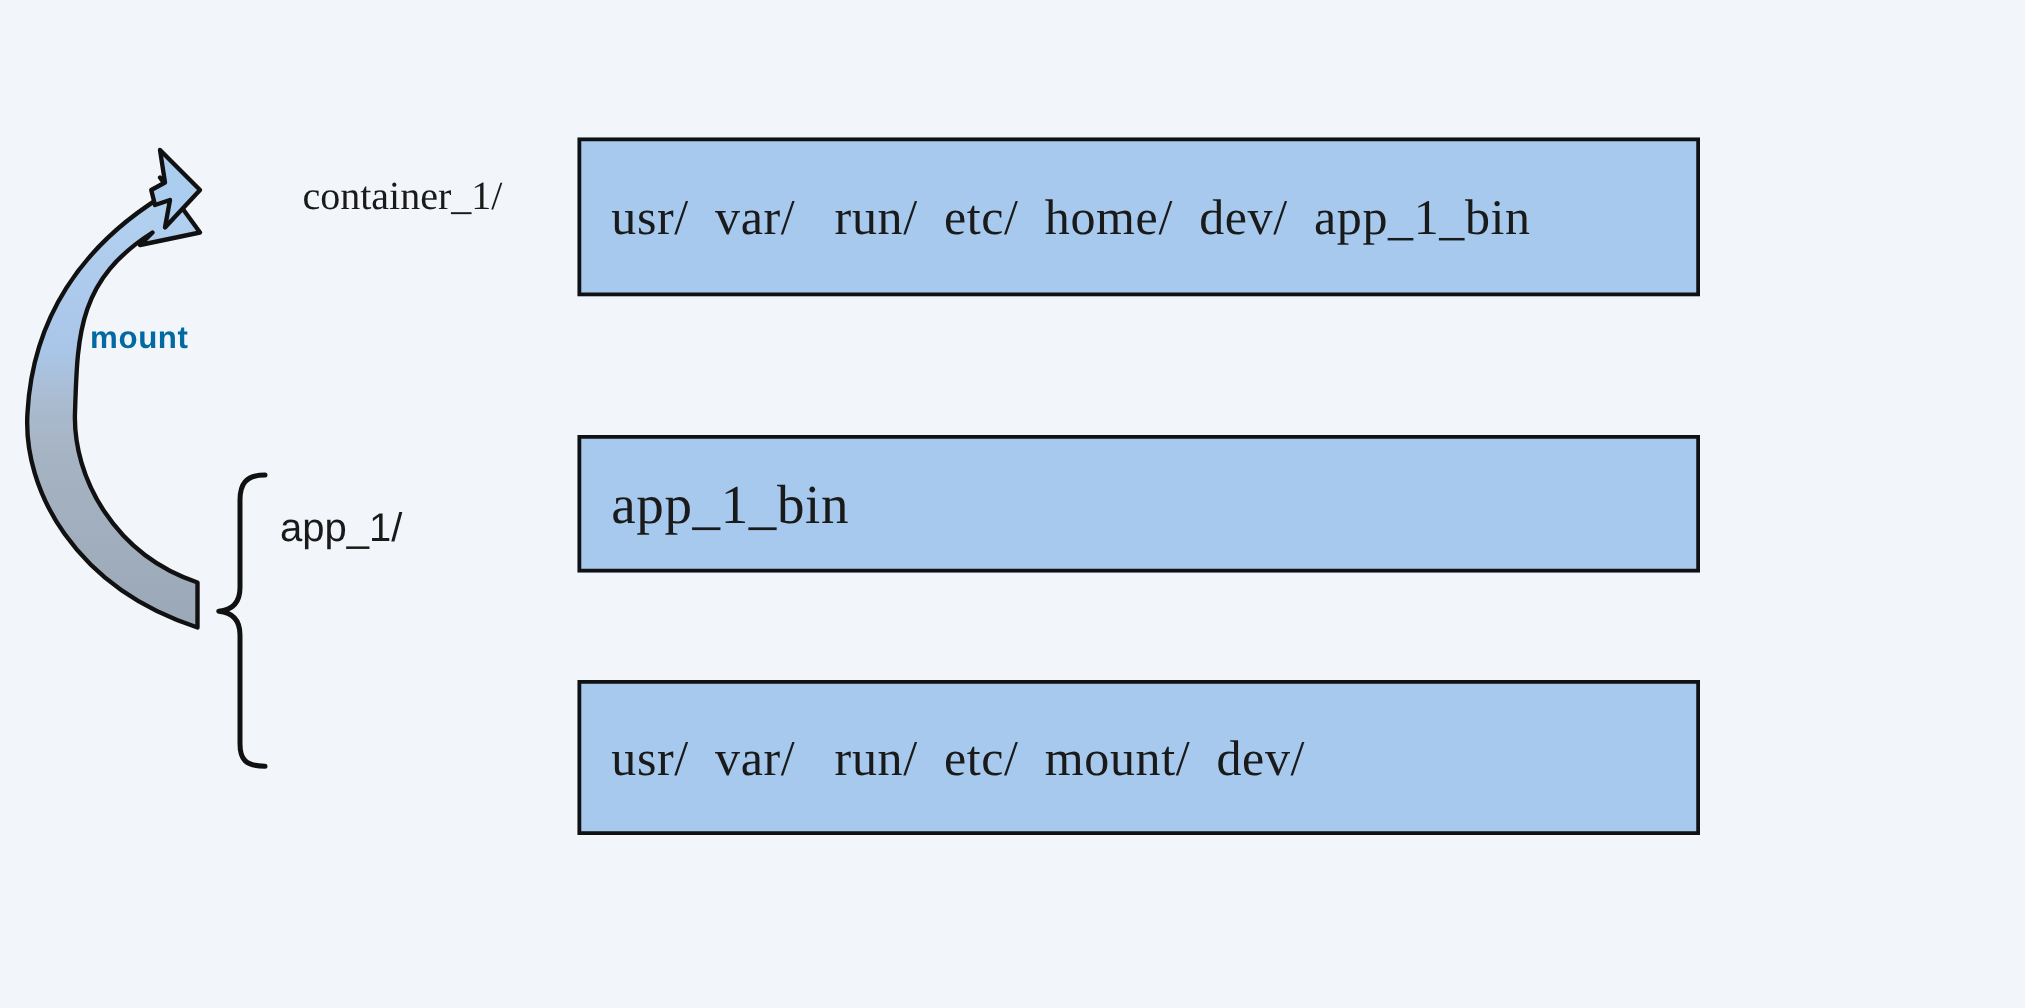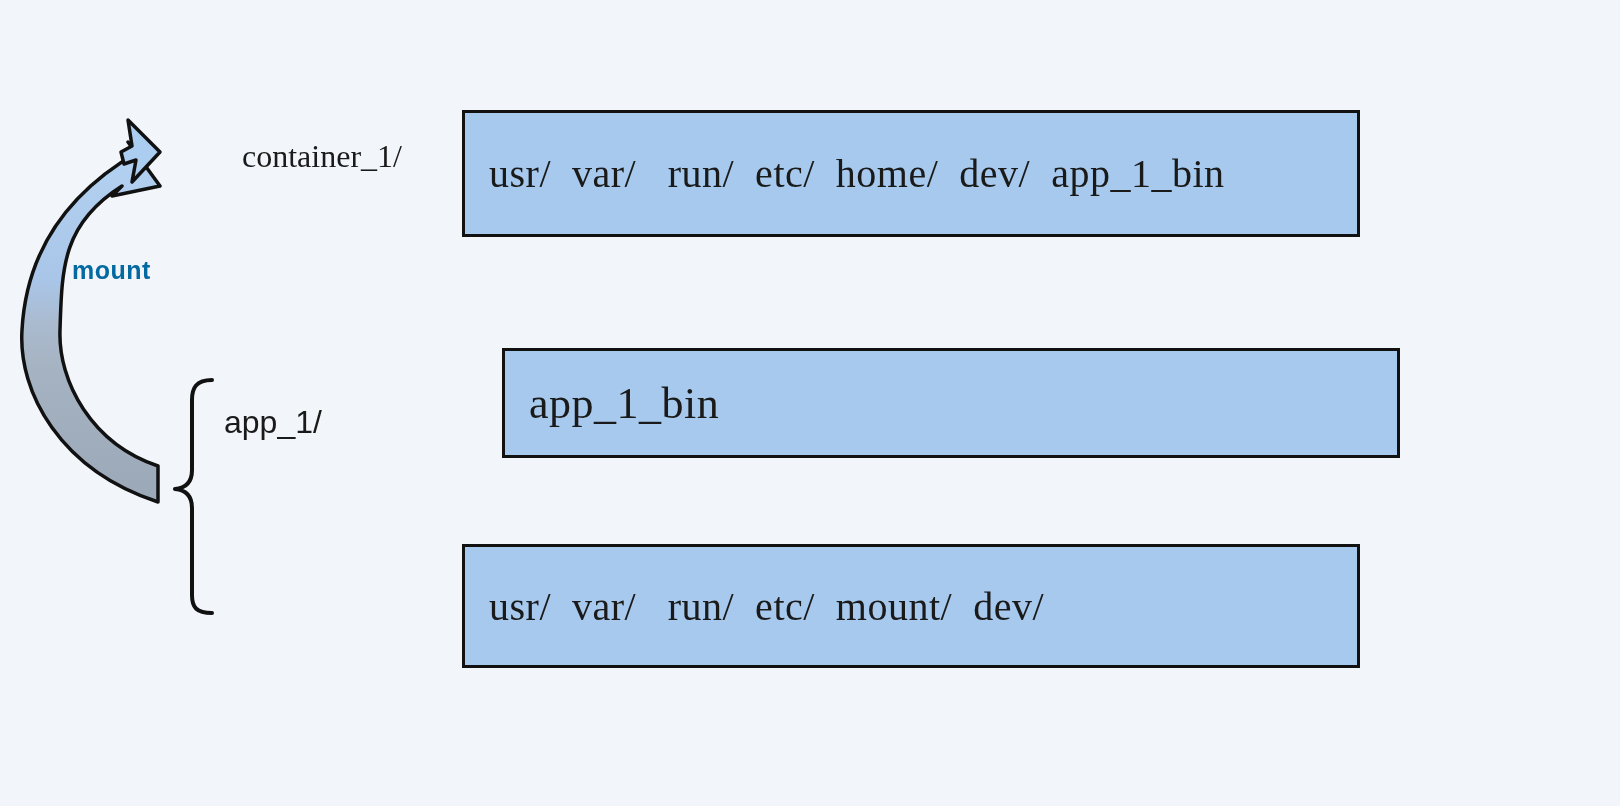--- a/index.html
+++ b/index.html
@@ -51,21 +51,21 @@
     left: 72px;
     top: 256px;
     font-size: 25px;
     font-weight: bold;
     color: #0369a1;
     font-family: "Liberation Sans", sans-serif;
     letter-spacing: 0.5px;
   }
 
   #box-container-1 { left: 462px; top: 110px;  width: 898px; height: 127px; }
-  #box-app-1       { left: 462px; top: 348px;  width: 898px; height: 110px; margin-left: 40px; }
+  #box-app-1       { left: 462px; top: 348px;  width: 898px; height: 110px; }
   #box-ubuntu      { left: 462px; top: 544px;  width: 898px; height: 124px; }
 
   #box-app-1 .entries { font-size: 44px; }
   #box-ubuntu .entries { font-size: 40px; }
 
   svg.vector {
     position: absolute;
     left: 0;
     top: 0;
     width: 1620px;

